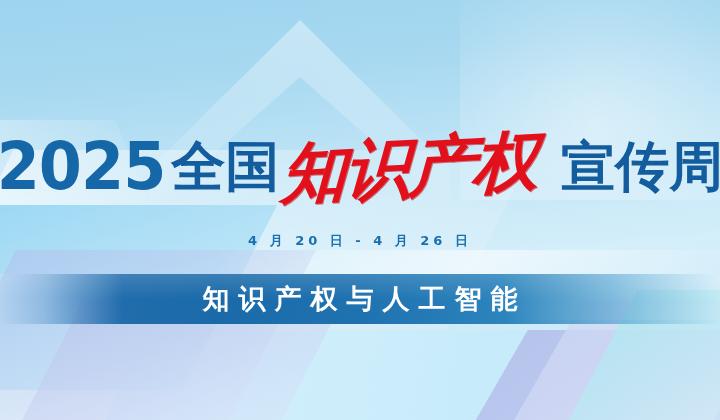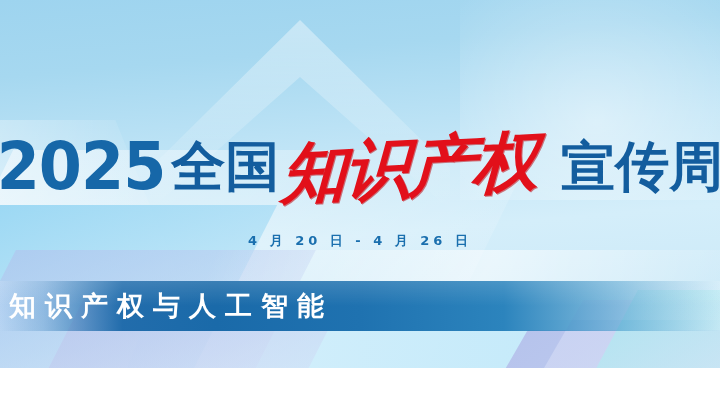--- a/index.html
+++ b/index.html
@@ -4,21 +4,21 @@
 <style>
   * { margin:0; padding:0; box-sizing:border-box; }
   html, body {
     width:720px; height:420px;
     font-family:"DejaVu Sans", sans-serif;
     overflow:hidden;
   }
 
   #banner {
     position:relative;
-    width:720px; height:368px;
+    width:720px; height:420px;
     overflow:hidden;
     background:linear-gradient(175deg, #9ed4ef 0%, #a6d8f0 18%, #bfe4f6 40%, #d4eefa 62%, #cdeaf8 80%, #dff2fb 100%);
     text-decoration:underline;
   }
 
   
   .bg { position:absolute; pointer-events:none; }
 
   
   .chev {
@@ -151,33 +151,34 @@
     font-size:13px;
     font-weight:bold;
     letter-spacing:4px;
     color:#1a6fae;
     white-space:nowrap;
   }
 
   
   #subtitle-band {
     position:absolute;
-    left:0; right:0; top:281px;
+    left:0; right:0; top:274px;
     height:50px;
     background:linear-gradient(90deg,
        rgba(28,109,175,0) 0%,
        rgba(28,109,175,.25) 6%,
        rgba(25,103,168,.95) 17%,
        #1a6aa9 30%,
        #1f72b0 50%,
        #2c84bd 70%,
        rgba(58,148,200,.55) 86%,
        rgba(80,170,215,0) 100%);
     display:flex;
     align-items:center;
+    justify-content:center;
   }
   #subtitle-band .bar-gloss {
     position:absolute; left:0; right:0; top:0; height:50%;
     background:linear-gradient(to bottom, rgba(255,255,255,.14), rgba(255,255,255,0));
     pointer-events:none;
   }
   #subtitle-text {
     position:relative;
     font-family:"DejaVu Sans", sans-serif;
     font-size:27px;

